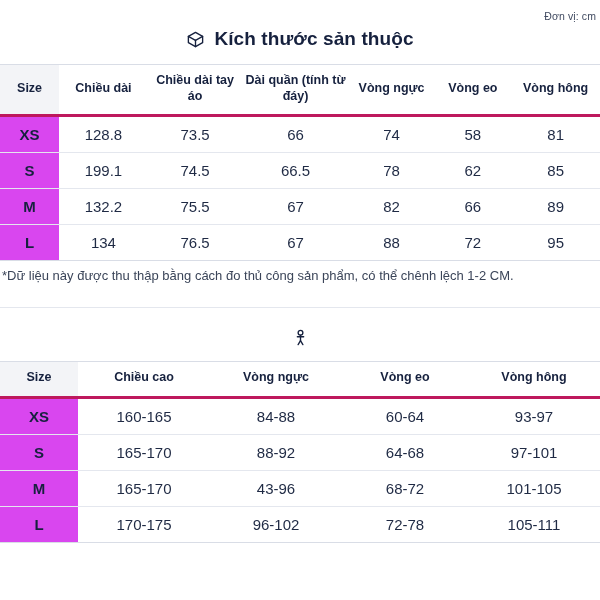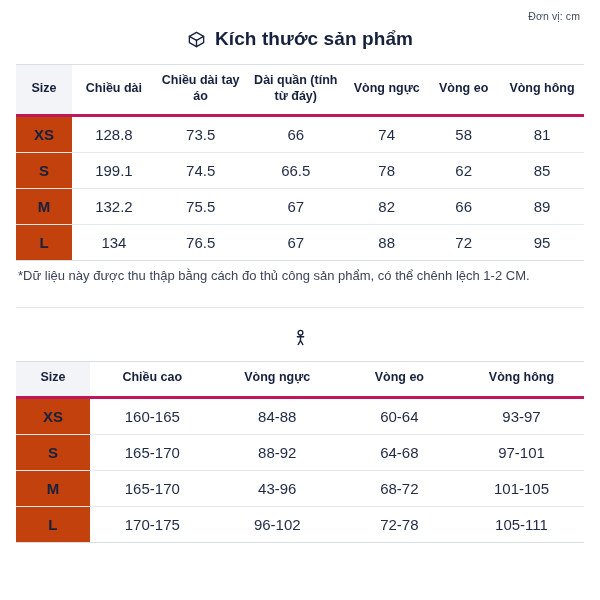--- a/index.html
+++ b/index.html
@@ -12,21 +12,21 @@
     height: 600px;
     background: #ffffff;
     font-family: "Liberation Sans", sans-serif;
     color: #1f2a44;
     overflow: hidden;
   }
   .page {
     width: 600px;
     height: 600px;
     position: relative;
-    padding: 0 16px;
+    padding: 0 0;
   }
   .unit-note {
     text-align: right;
     font-size: 10.5px;
     color: #404a60;
     padding: 10px 4px 0 0;
     letter-spacing: 0.1px;
   }
   .section-title {
     display: flex;
@@ -68,21 +68,21 @@
     padding: 9px 2px;
     vertical-align: middle;
   }
   tbody tr {
     border-bottom: 1px solid #e4e7ee;
   }
   tbody tr:last-child { border-bottom: 1px solid #d9dde6; }
   tbody td.size-cell {
     font-weight: bold;
     font-size: 15px;
-    background: #c2410c;
+    background: #d946ef;
     color: #16213e;
   }
   thead th.size-head {
     background: #f3f4f7;
   }
   .footnote {
     font-size: 13px;
     color: #3b4considered;
     color: #3b4559;
     margin-top: 6px;
@@ -106,21 +106,21 @@
   <div class="unit-note">Đơn vị: cm</div>
 
   <div class="section-title">
     <span>
       <svg class="icon-svg" width="19" height="19" viewBox="0 0 24 24" fill="none" stroke="#16213e" stroke-width="1.7" stroke-linecap="round" stroke-linejoin="round">
         <path d="M21 8l-9-5-9 5v8l9 5 9-5V8z"></path>
         <path d="M3 8l9 5 9-5"></path>
         <path d="M12 13v8"></path>
       </svg>
     </span>
-    <span class="title-text">Kích thước sản phẩm</span>
+    <span class="title-text">Kích thước sản thuộc</span>
   </div>
 
   <table class="t1">
     <colgroup>
       <col class="c-size" style="width:10%">
       <col style="width:15%">
       <col style="width:16%">
       <col style="width:18%">
       <col style="width:14.5%">
       <col style="width:13%">

